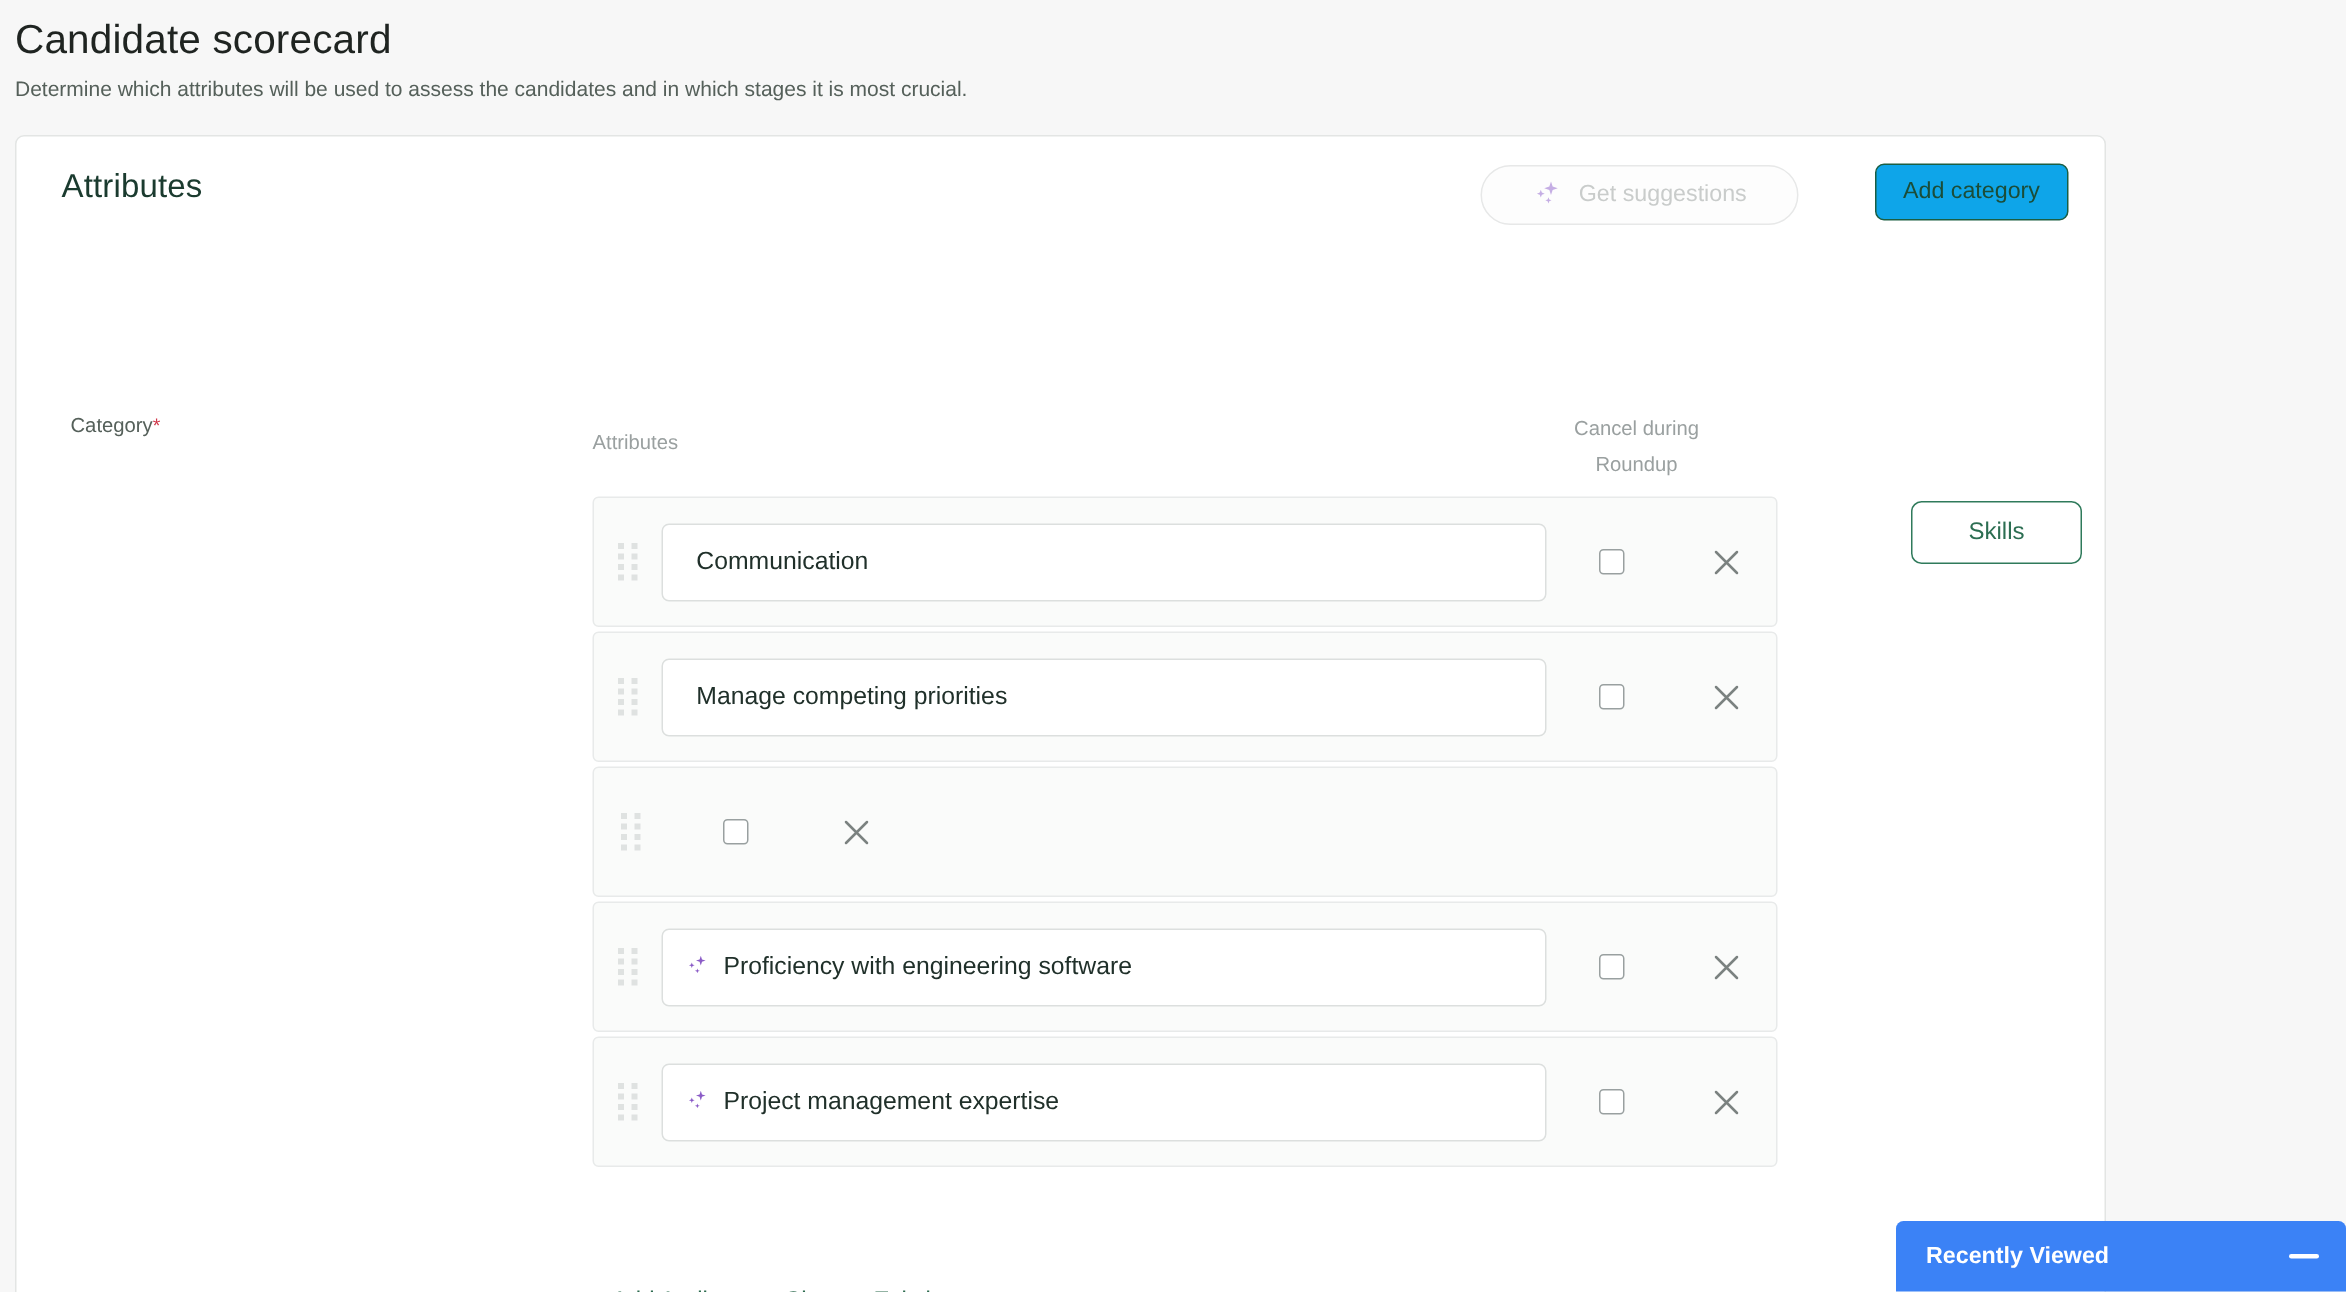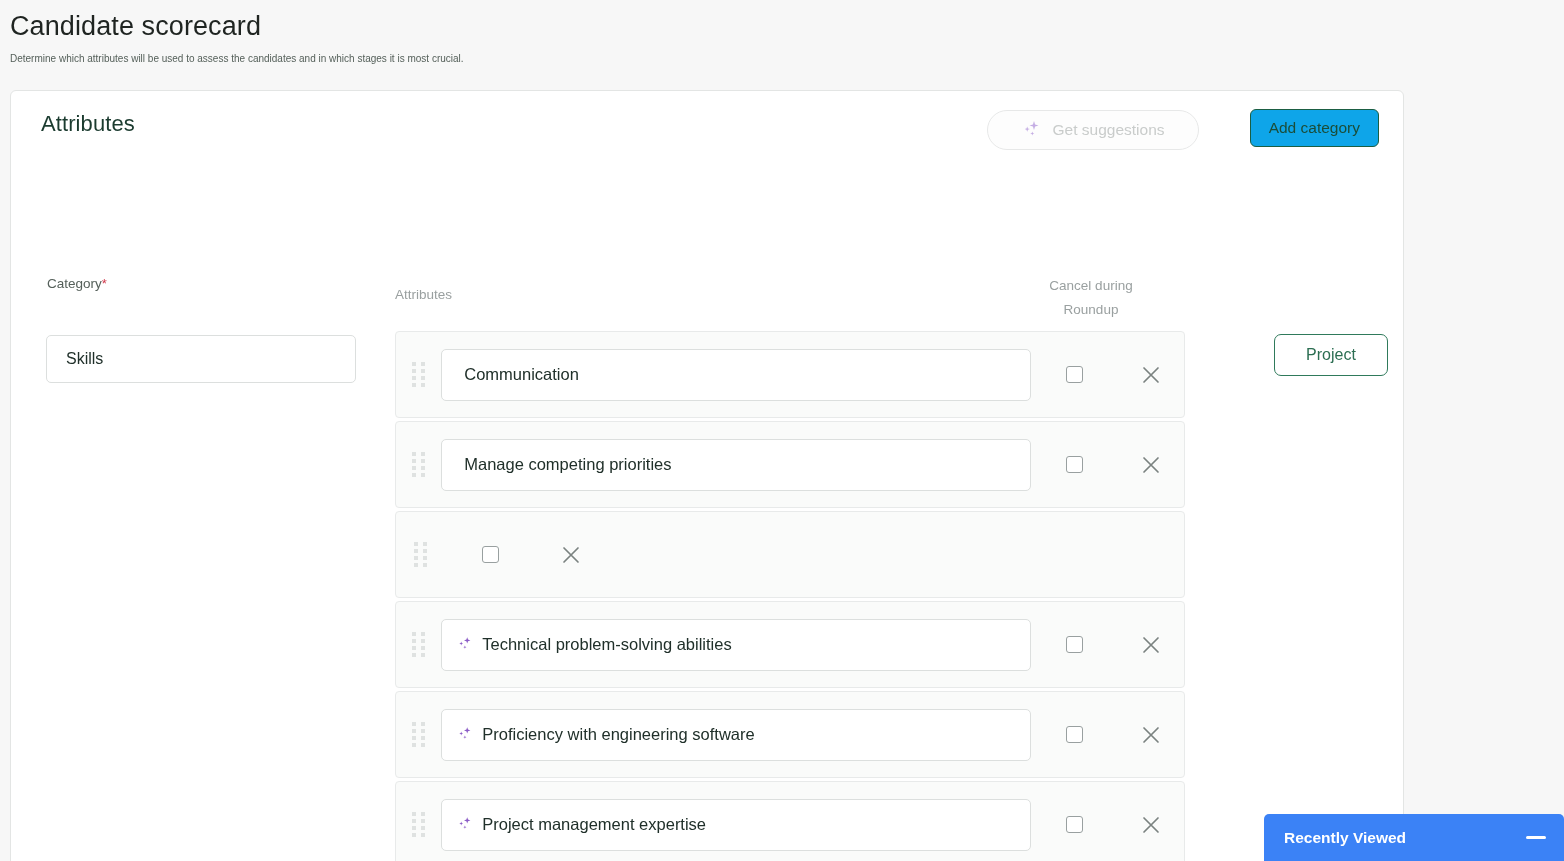--- a/index.html
+++ b/index.html
@@ -16,21 +16,21 @@
   .page-head { padding: 10px 18px 0 10px; }
   .page-title {
     font-size: 27px;
     font-weight: 400;
     color: #1f2421;
     letter-spacing: .1px;
     margin: 0 0 8px 0;
     line-height: 32px;
   }
   .page-sub {
-    font-size: 10px;
+    font-size: 14px;
     color: #55605a;
     line-height: 18px;
     margin: 0;
   }
 
   
   .card {
     position: absolute;
     left: 10px; top: 90px;
     width: 1394px; height: 790px;
@@ -283,23 +283,22 @@
     <span>Category</span><span class="req">*</span>
   </div>
 
   <div class="col-attributes">Attributes</div>
 
   <div class="col-focus">
     <div>Cancel during</div>
     <div>Roundup</div>
   </div>
 
-  <input class="cat-input" value="Skills" placeholder="Category name" style="">
-
-  <button class="btn-cancel">Project</button>
+
+  <button class="btn-cancel">Skills</button>
 
   <div class="rows" id="attr-rows">
       <div class="row">
         <div class="drag">
           <span class="dots">
             <i></i>
             <i></i>
             <i></i>
             <i></i>
             <i></i>
@@ -381,21 +380,21 @@
           </span>
         </div>
         <div class="attr-input-wrap ai">
           <span class="spk">
             <svg width="20" height="20" viewBox="0 0 20 20" fill="none">
               <path d="M11.2 2.2 L12 4.6 L14.4 5.4 L12 6.2 L11.2 8.6 L10.4 6.2 L8 5.4 L10.4 4.6 Z" fill="#8b5cc7"></path>
               <path d="M5.2 6.6 L5.7 8.0 L7.1 8.5 L5.7 9.0 L5.2 10.4 L4.7 9.0 L3.3 8.5 L4.7 8.0 Z" fill="#8b5cc7"></path>
               <path d="M8.9 10.6 L9.32 11.8 L10.5 12.2 L9.32 12.6 L8.9 13.8 L8.48 12.6 L7.3 12.2 L8.48 11.8 Z" fill="#8b5cc7"></path>
             </svg>
           </span>
-          <input class="attr-input" value="Technical problem-solving abilities" style="">
+          <input class="attr-input" value="Proficiency with engineering software" style="">
         </div>
         <div class="cb-cell">
           <input type="checkbox" class="cbx" style="">
         </div>
         <div class="x-cell">
           <svg width="22" height="22" viewBox="0 0 22 22">
             <path d="M4 4 L18 18 M18 4 L4 18" stroke="#7b8280" stroke-width="1.7" stroke-linecap="round"></path>
           </svg>
         </div>
       </div>
@@ -413,52 +412,20 @@
           </span>
         </div>
         <div class="attr-input-wrap ai">
           <span class="spk">
             <svg width="20" height="20" viewBox="0 0 20 20" fill="none">
               <path d="M11.2 2.2 L12 4.6 L14.4 5.4 L12 6.2 L11.2 8.6 L10.4 6.2 L8 5.4 L10.4 4.6 Z" fill="#8b5cc7"></path>
               <path d="M5.2 6.6 L5.7 8.0 L7.1 8.5 L5.7 9.0 L5.2 10.4 L4.7 9.0 L3.3 8.5 L4.7 8.0 Z" fill="#8b5cc7"></path>
               <path d="M8.9 10.6 L9.32 11.8 L10.5 12.2 L9.32 12.6 L8.9 13.8 L8.48 12.6 L7.3 12.2 L8.48 11.8 Z" fill="#8b5cc7"></path>
             </svg>
           </span>
-          <input class="attr-input" value="Proficiency with engineering software" style="">
-        </div>
-        <div class="cb-cell">
-          <input type="checkbox" class="cbx" style="">
-        </div>
-        <div class="x-cell">
-          <svg width="22" height="22" viewBox="0 0 22 22">
-            <path d="M4 4 L18 18 M18 4 L4 18" stroke="#7b8280" stroke-width="1.7" stroke-linecap="round"></path>
-          </svg>
-        </div>
-      </div>
-      <div class="row">
-        <div class="drag">
-          <span class="dots">
-            <i></i>
-            <i></i>
-            <i></i>
-            <i></i>
-            <i></i>
-            <i></i>
-            <i></i>
-            <i></i>
-          </span>
-        </div>
-        <div class="attr-input-wrap ai">
-          <span class="spk">
-            <svg width="20" height="20" viewBox="0 0 20 20" fill="none">
-              <path d="M11.2 2.2 L12 4.6 L14.4 5.4 L12 6.2 L11.2 8.6 L10.4 6.2 L8 5.4 L10.4 4.6 Z" fill="#8b5cc7"></path>
-              <path d="M5.2 6.6 L5.7 8.0 L7.1 8.5 L5.7 9.0 L5.2 10.4 L4.7 9.0 L3.3 8.5 L4.7 8.0 Z" fill="#8b5cc7"></path>
-              <path d="M8.9 10.6 L9.32 11.8 L10.5 12.2 L9.32 12.6 L8.9 13.8 L8.48 12.6 L7.3 12.2 L8.48 11.8 Z" fill="#8b5cc7"></path>
-            </svg>
-          </span>
           <input class="attr-input" value="Project management expertise" style="">
         </div>
         <div class="cb-cell">
           <input type="checkbox" class="cbx" style="">
         </div>
         <div class="x-cell">
           <svg width="22" height="22" viewBox="0 0 22 22">
             <path d="M4 4 L18 18 M18 4 L4 18" stroke="#7b8280" stroke-width="1.7" stroke-linecap="round"></path>
           </svg>
         </div>

